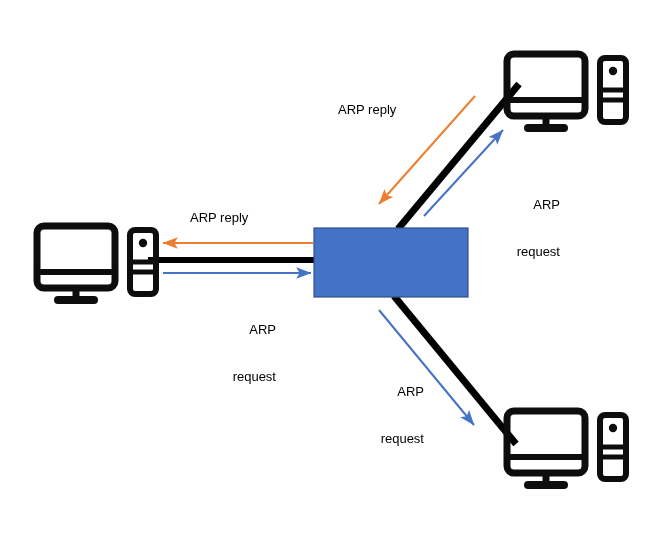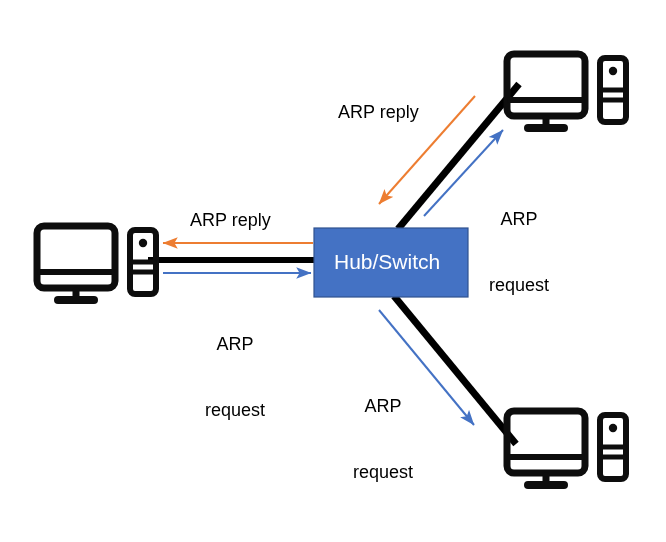--- a/index.html
+++ b/index.html
@@ -20,25 +20,25 @@
   #diagram-svg {
     position: absolute;
     left: 0;
     top: 0;
     width: 666px;
     height: 542px;
   }
   .label {
     position: absolute;
     font-family: "Liberation Sans", sans-serif;
-    font-size: 18px;
+    font-size: 13px;
     color: #000000;
     line-height: 1.22;
     white-space: pre;
-    text-align: center;
+    text-align: right;
   }
   .hub-label {
     position: absolute;
     font-family: "Liberation Sans", sans-serif;
     font-size: 21px;
     color: #ffffff;
     white-space: nowrap;
   }
 </style>
 </head>
@@ -116,21 +116,20 @@
       </g>
       <g fill="none" stroke="#0D0D0D" stroke-width="6" stroke-linejoin="round" stroke-linecap="round">
         <rect x="600" y="415" width="26" height="64" rx="5"></rect>
         <line x1="602" y1="447" x2="624" y2="447" stroke-width="5"></line>
         <line x1="602" y1="457" x2="624" y2="457" stroke-width="5"></line>
         <circle cx="613" cy="428" r="4.2" fill="#0D0D0D" stroke="none"></circle>
       </g>
     </g>
   </svg>
 
-  <div class="hub-label" style="left:334px; top:250px;">Hub/Switch</div>
 
   <div class="label" style="left:338px; top:102px;">ARP reply</div>
 
   <div class="label" style="left:478px; top:165px; width:82px;">
     <div>ARP</div>
     <div>request</div>
   </div>
 
   <div class="label" style="left:190px; top:210px;">ARP reply</div>
 

